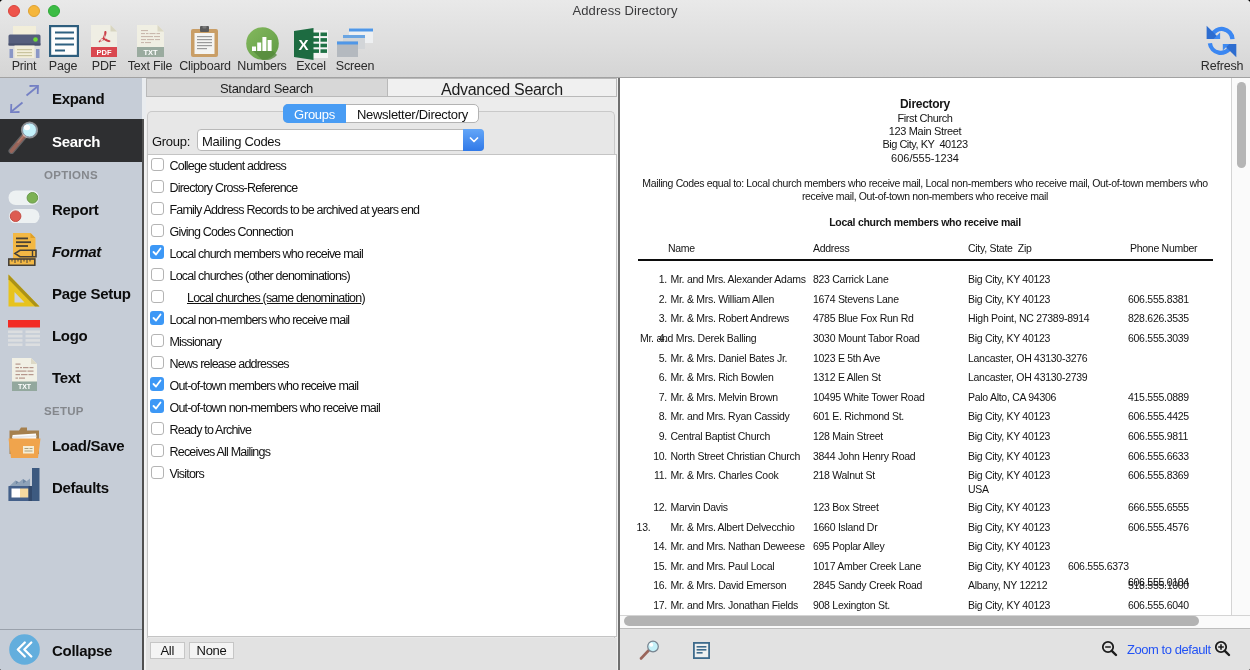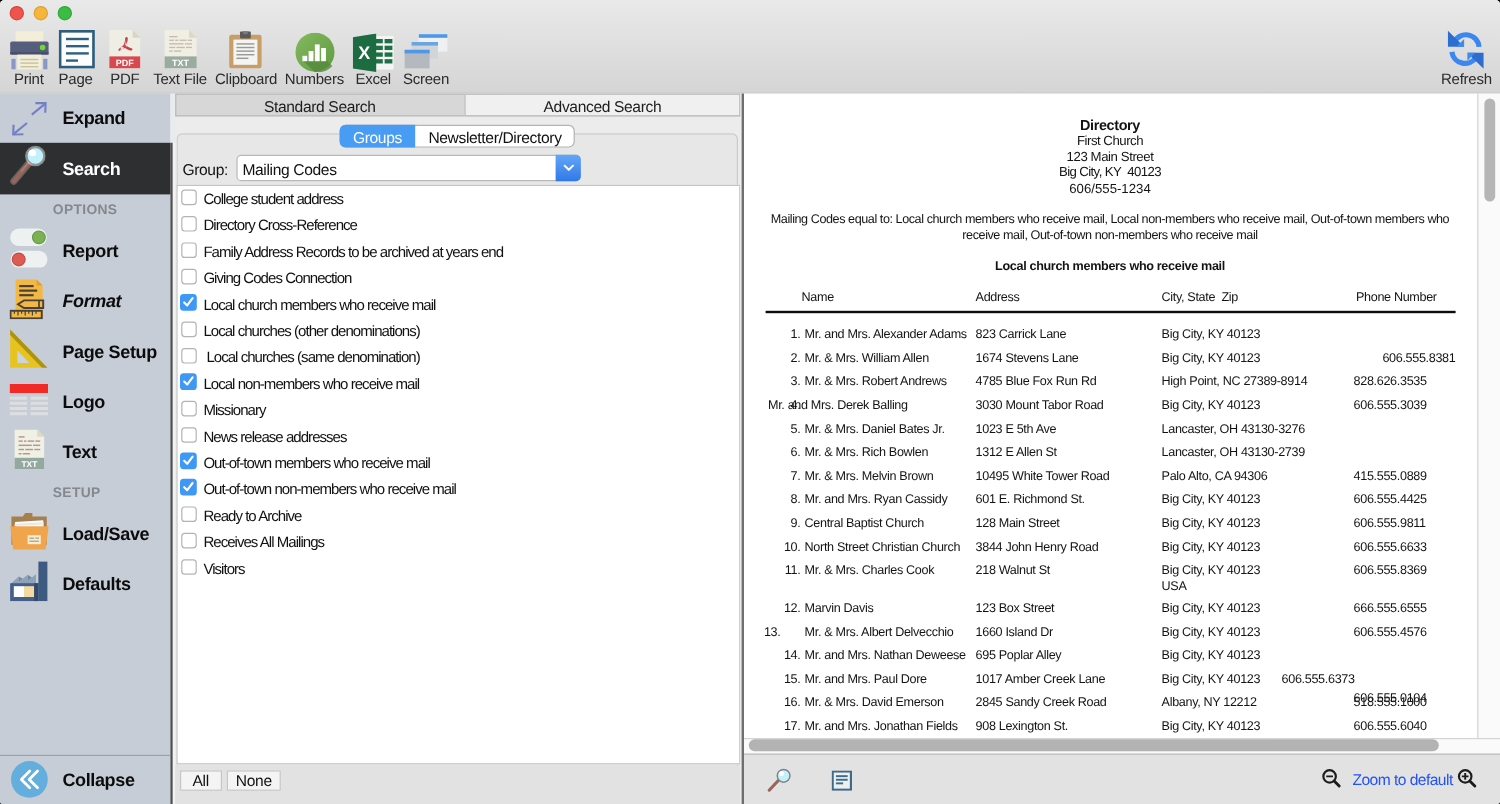--- a/index.html
+++ b/index.html
@@ -11,20 +11,21 @@
 .ck{position:absolute;width:13px;height:13px;border-radius:3px;background:#fff;border:1px solid #b4b4b4;}
 .ckon{position:absolute;width:14px;height:14px;border-radius:3px;background:#3d98f6;}
 .cktx{position:absolute;font-size:12.5px;color:#111;letter-spacing:-0.8px;white-space:pre;}
 .pv{position:absolute;font-size:10.5px;color:#141414;letter-spacing:-0.28px;white-space:pre;}
 </style></head><body>
 <div id="win">
 <div class="ab" style="left:0;top:0;width:1250px;height:78px;background:linear-gradient(#e9e9e9,#d5d5d5);border-bottom:1px solid #a2a2a2;border-radius:3.5px 3.5px 0 0;"></div>
     <div class="ab" style="left:7.9px;top:5px;width:12px;height:12px;border-radius:50%;background:#ee544b;border:0.5px solid #d9443c;"></div>
     <div class="ab" style="left:27.6px;top:5px;width:12px;height:12px;border-radius:50%;background:#f5b63b;border:0.5px solid #dfa131;"></div>
     <div class="ab" style="left:47.5px;top:5px;width:12px;height:12px;border-radius:50%;background:#3cbc44;border:0.5px solid #2fa937;"></div>
+    <div class="ab" style="left:450px;top:2.5px;width:350px;height:15px;font-size:13px;letter-spacing:0.1px;color:#3a3a3c;text-align:center;">Address Directory</div>
     <svg class="ab" style="left:7.5px;top:25px" width="33" height="33" viewBox="0 0 33 33">
 <rect x="5" y="1" width="23" height="12" fill="#f2eeda"></rect>
 <rect x="1.5" y="24" width="3.5" height="9" fill="#8a97c6"></rect>
 <rect x="28" y="24" width="3.5" height="9" fill="#8a97c6"></rect>
 <rect x="0.5" y="9.5" width="32" height="11" rx="1.5" fill="#555e7d"></rect>
 <rect x="0.5" y="18.5" width="32" height="2" fill="#474f6b"></rect>
 <circle cx="27.5" cy="14.5" r="2.3" fill="#6edb35"></circle>
 <rect x="6.5" y="20.5" width="20" height="13" fill="#f2eeda"></rect>
 <rect x="9" y="24" width="15" height="1.2" fill="#c9c49e"></rect>
 <rect x="9" y="27" width="15" height="1.2" fill="#c9c49e"></rect>
@@ -266,21 +267,21 @@
 <g stroke="#fff" stroke-width="2.3" fill="none" stroke-linecap="round" stroke-linejoin="round">
 <path d="M15.8,8.5 L8.8,15.5 L15.8,22.5"></path>
 <path d="M22.3,8.5 L15.3,15.5 L22.3,22.5"></path>
 </g>
 </svg>
     <div class="ab sbtxt" style="left:52px;top:641.5px;">Collapse</div>
     <div class="ab" style="left:146px;top:78px;width:470.5px;height:592px;background:#ececec;"></div>
     <div class="ab" style="left:146px;top:78px;width:470.5px;height:18.5px;background:#d7d7d7;border:1px solid #b9b9b9;"></div>
     <div class="ab" style="left:387px;top:78px;width:230px;height:18.5px;background:#f0f0f0;border:1px solid #b9b9b9;"></div>
     <div class="ab" style="left:146px;top:81px;width:241px;height:13px;font-size:13px;letter-spacing:-0.3px;color:#1d1d1d;text-align:center;">Standard Search</div>
-    <div class="ab" style="left:387px;top:81px;width:230px;height:13px;font-size:13px;letter-spacing:-0.3px;color:#1d1d1d;text-align:center;">Advanced Search</div>
+    <div class="ab" style="left:387px;top:81px;width:230px;height:13px;font-size:16px;letter-spacing:-0.3px;color:#1d1d1d;text-align:center;">Advanced Search</div>
     <div class="ab" style="left:147px;top:110.5px;width:468px;height:559.5px;background:#e7e7e7;border:1px solid #c9c9c9;border-bottom:none;border-radius:5px 5px 0 0;"></div>
     <div class="ab" style="left:283px;top:103.5px;width:196px;height:19px;background:#fff;border:1px solid #b3b3b3;border-radius:5px;"></div>
     <div class="ab" style="left:283px;top:103.5px;width:63px;height:19px;background:#489cf4;border-radius:5px 0 0 5px;"></div>
     <div class="ab" style="left:283px;top:107px;width:63px;height:13px;font-size:13px;letter-spacing:-0.3px;color:#fff;text-align:center;">Groups</div>
     <div class="ab" style="left:346px;top:107px;width:133px;height:13px;font-size:13px;letter-spacing:-0.3px;color:#111;text-align:center;">Newsletter/Directory</div>
     <div class="ab" style="left:152px;top:134.3px;font-size:13px;letter-spacing:-0.3px;color:#111;">Group:</div>
     <div class="ab" style="left:197px;top:129px;width:287px;height:21.5px;background:#fff;border:1px solid #b9b9b9;border-radius:4px;"></div>
     <div class="ab" style="left:202px;top:134.3px;font-size:13px;letter-spacing:-0.3px;color:#111;">Mailing Codes</div>
     <div class="ab" style="left:463px;top:129px;width:21px;height:21.5px;background:linear-gradient(#63a6f8,#3079e8);border-radius:0 4px 4px 0;"></div>
     <svg class="ab" style="left:468.5px;top:137px;" width="10" height="6" viewBox="0 0 10 6">
@@ -296,21 +297,21 @@
     <div class="ck" style="left:150.5px;top:223.5px;"></div>
     <div class="cktx" style="left:169.5px;top:224.5px;">Giving Codes Connection</div>
     <div class="ckon" style="left:150px;top:245.0px;"></div>
     <svg class="ab" style="left:152px;top:247.0px;" width="10" height="10" viewBox="0 0 10 10">
       <path d="M1.5,5 L4,7.5 L8.5,1.5" stroke="#fff" stroke-width="1.8" fill="none" stroke-linecap="round" stroke-linejoin="round"></path>
     </svg>
     <div class="cktx" style="left:169.5px;top:246.5px;">Local church members who receive mail</div>
     <div class="ck" style="left:150.5px;top:267.5px;"></div>
     <div class="cktx" style="left:169.5px;top:268.5px;">Local churches (other denominations)</div>
     <div class="ck" style="left:150.5px;top:289.5px;"></div>
-    <div class="cktx" style="left:172px;top:290.5px;">Local churches (same denomination)</div>
+    <div class="cktx" style="left:187px;top:290.5px;text-decoration:underline;">Local churches (same denomination)</div>
     <div class="ckon" style="left:150px;top:311.0px;"></div>
     <svg class="ab" style="left:152px;top:313.0px;" width="10" height="10" viewBox="0 0 10 10">
       <path d="M1.5,5 L4,7.5 L8.5,1.5" stroke="#fff" stroke-width="1.8" fill="none" stroke-linecap="round" stroke-linejoin="round"></path>
     </svg>
     <div class="cktx" style="left:169.5px;top:312.5px;">Local non-members who receive mail</div>
     <div class="ck" style="left:150.5px;top:333.5px;"></div>
     <div class="cktx" style="left:169.5px;top:334.5px;">Missionary</div>
     <div class="ck" style="left:150.5px;top:355.5px;"></div>
     <div class="cktx" style="left:169.5px;top:356.5px;">News release addresses</div>
     <div class="ckon" style="left:150px;top:377.0px;"></div>
@@ -349,21 +350,21 @@
     <div class="ab pv" style="left:1130px;top:242px;">Phone Number</div>
     <div class="ab" style="left:638px;top:259.3px;width:575px;height:2.2px;background:#0c0c0c;"></div>
     <div class="ab pv" style="left:620px;top:273.09999999999997px;width:47px;text-align:right;">1.</div>
     <div class="ab pv" style="left:670.5px;top:273.09999999999997px;text-align:center;">Mr. and Mrs. Alexander Adams</div>
     <div class="ab pv" style="left:813px;top:273.09999999999997px;">823 Carrick Lane</div>
     <div class="ab pv" style="left:968px;top:273.09999999999997px;">Big City, KY 40123</div>
     <div class="ab pv" style="left:620px;top:292.71999999999997px;width:47px;text-align:right;">2.</div>
     <div class="ab pv" style="left:670.5px;top:292.71999999999997px;">Mr. &amp; Mrs. William Allen</div>
     <div class="ab pv" style="left:813px;top:292.71999999999997px;">1674 Stevens Lane</div>
     <div class="ab pv" style="left:968px;top:292.71999999999997px;">Big City, KY 40123</div>
-    <div class="ab pv" style="left:1128px;top:292.71999999999997px;margin-left:24px;">606.555.8381</div>
+    <div class="ab pv" style="left:1128px;top:292.71999999999997px;">606.555.8381</div>
     <div class="ab pv" style="left:620px;top:312.34px;width:47px;text-align:right;">3.</div>
     <div class="ab pv" style="left:670.5px;top:312.34px;">Mr. &amp; Mrs. Robert Andrews</div>
     <div class="ab pv" style="left:813px;top:312.34px;">4785 Blue Fox Run Rd</div>
     <div class="ab pv" style="left:968px;top:312.34px;">High Point, NC 27389-8914</div>
     <div class="ab pv" style="left:1128px;top:312.34px;">828.626.3535</div>
     <div class="ab pv" style="left:620px;top:331.96px;width:47px;text-align:right;">4.</div>
     <div class="ab pv" style="left:640px;top:331.96px;">Mr. and Mrs. Derek Balling</div>
     <div class="ab pv" style="left:813px;top:331.96px;">3030 Mount Tabor Road</div>
     <div class="ab pv" style="left:968px;top:331.96px;">Big City, KY 40123</div>
     <div class="ab pv" style="left:1128px;top:331.96px;">606.555.3039</div>
@@ -410,21 +411,21 @@
     <div class="ab pv" style="left:670.5px;top:520.62px;">Mr. &amp; Mrs. Albert Delvecchio</div>
     <div class="ab pv" style="left:813px;top:520.62px;">1660 Island Dr</div>
     <div class="ab pv" style="left:968px;top:520.62px;">Big City, KY 40123</div>
     <div class="ab pv" style="left:1128px;top:520.62px;">606.555.4576</div>
     <div class="ab pv" style="left:620px;top:540.24px;width:47px;text-align:right;">14.</div>
     <div class="ab pv" style="left:670.5px;top:540.24px;">Mr. and Mrs. Nathan Deweese</div>
     <div class="ab pv" style="left:813px;top:540.24px;">695 Poplar Alley</div>
     <div class="ab pv" style="left:968px;top:540.24px;">Big City, KY 40123</div>
     <div class="ab pv" style="left:1128px;top:540.24px;margin-top:36px;">606.555.0104</div>
     <div class="ab pv" style="left:620px;top:559.86px;width:47px;text-align:right;">15.</div>
-    <div class="ab pv" style="left:670.5px;top:559.86px;">Mr. and Mrs. Paul Dore</div>
+    <div class="ab pv" style="left:670.5px;top:559.86px;">Mr. and Mrs. Paul Local</div>
     <div class="ab pv" style="left:813px;top:559.86px;">1017 Amber Creek Lane</div>
     <div class="ab pv" style="left:968px;top:559.86px;">Big City, KY 40123</div>
     <div class="ab pv" style="left:1068px;top:559.86px;">606.555.6373</div>
     <div class="ab pv" style="left:620px;top:579.48px;width:47px;text-align:right;">16.</div>
     <div class="ab pv" style="left:670.5px;top:579.48px;">Mr. &amp; Mrs. David Emerson</div>
     <div class="ab pv" style="left:813px;top:579.48px;">2845 Sandy Creek Road</div>
     <div class="ab pv" style="left:968px;top:579.48px;">Albany, NY 12212</div>
     <div class="ab pv" style="left:1128px;top:579.48px;">518.555.1000</div>
     <div class="ab pv" style="left:620px;top:599.1px;width:47px;text-align:right;">17.</div>
     <div class="ab pv" style="left:670.5px;top:599.1px;">Mr. and Mrs. Jonathan Fields</div>

